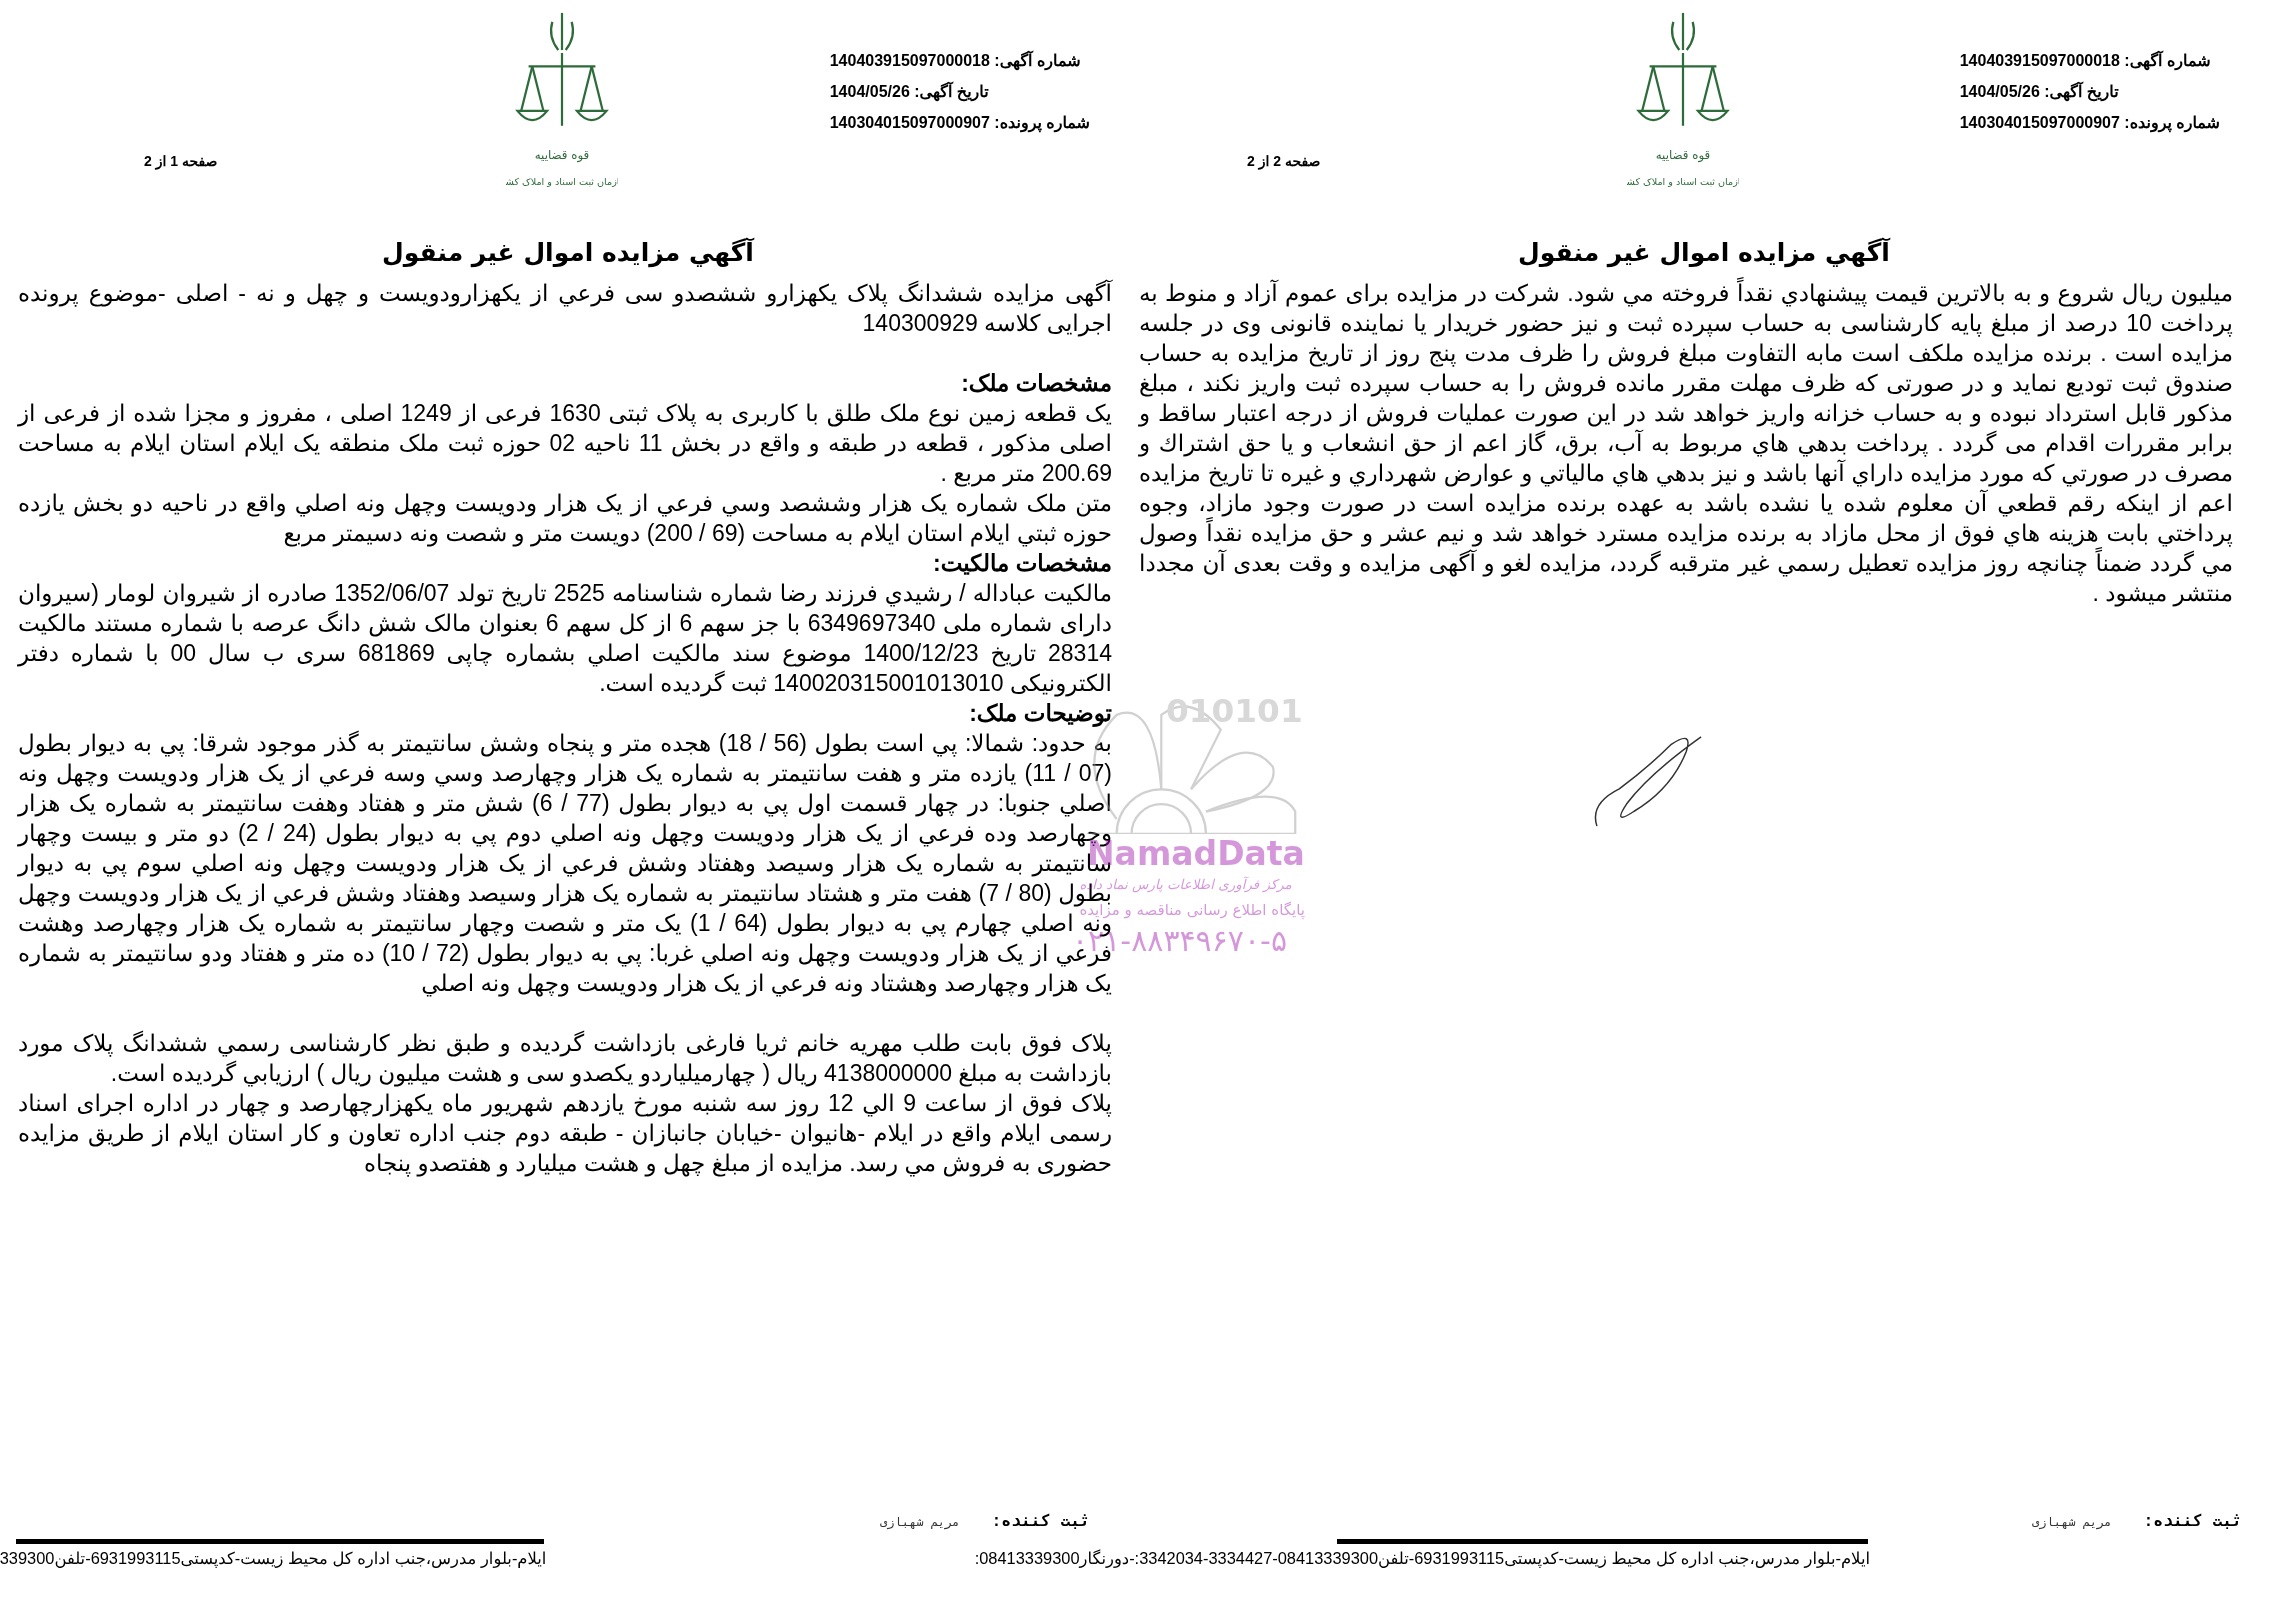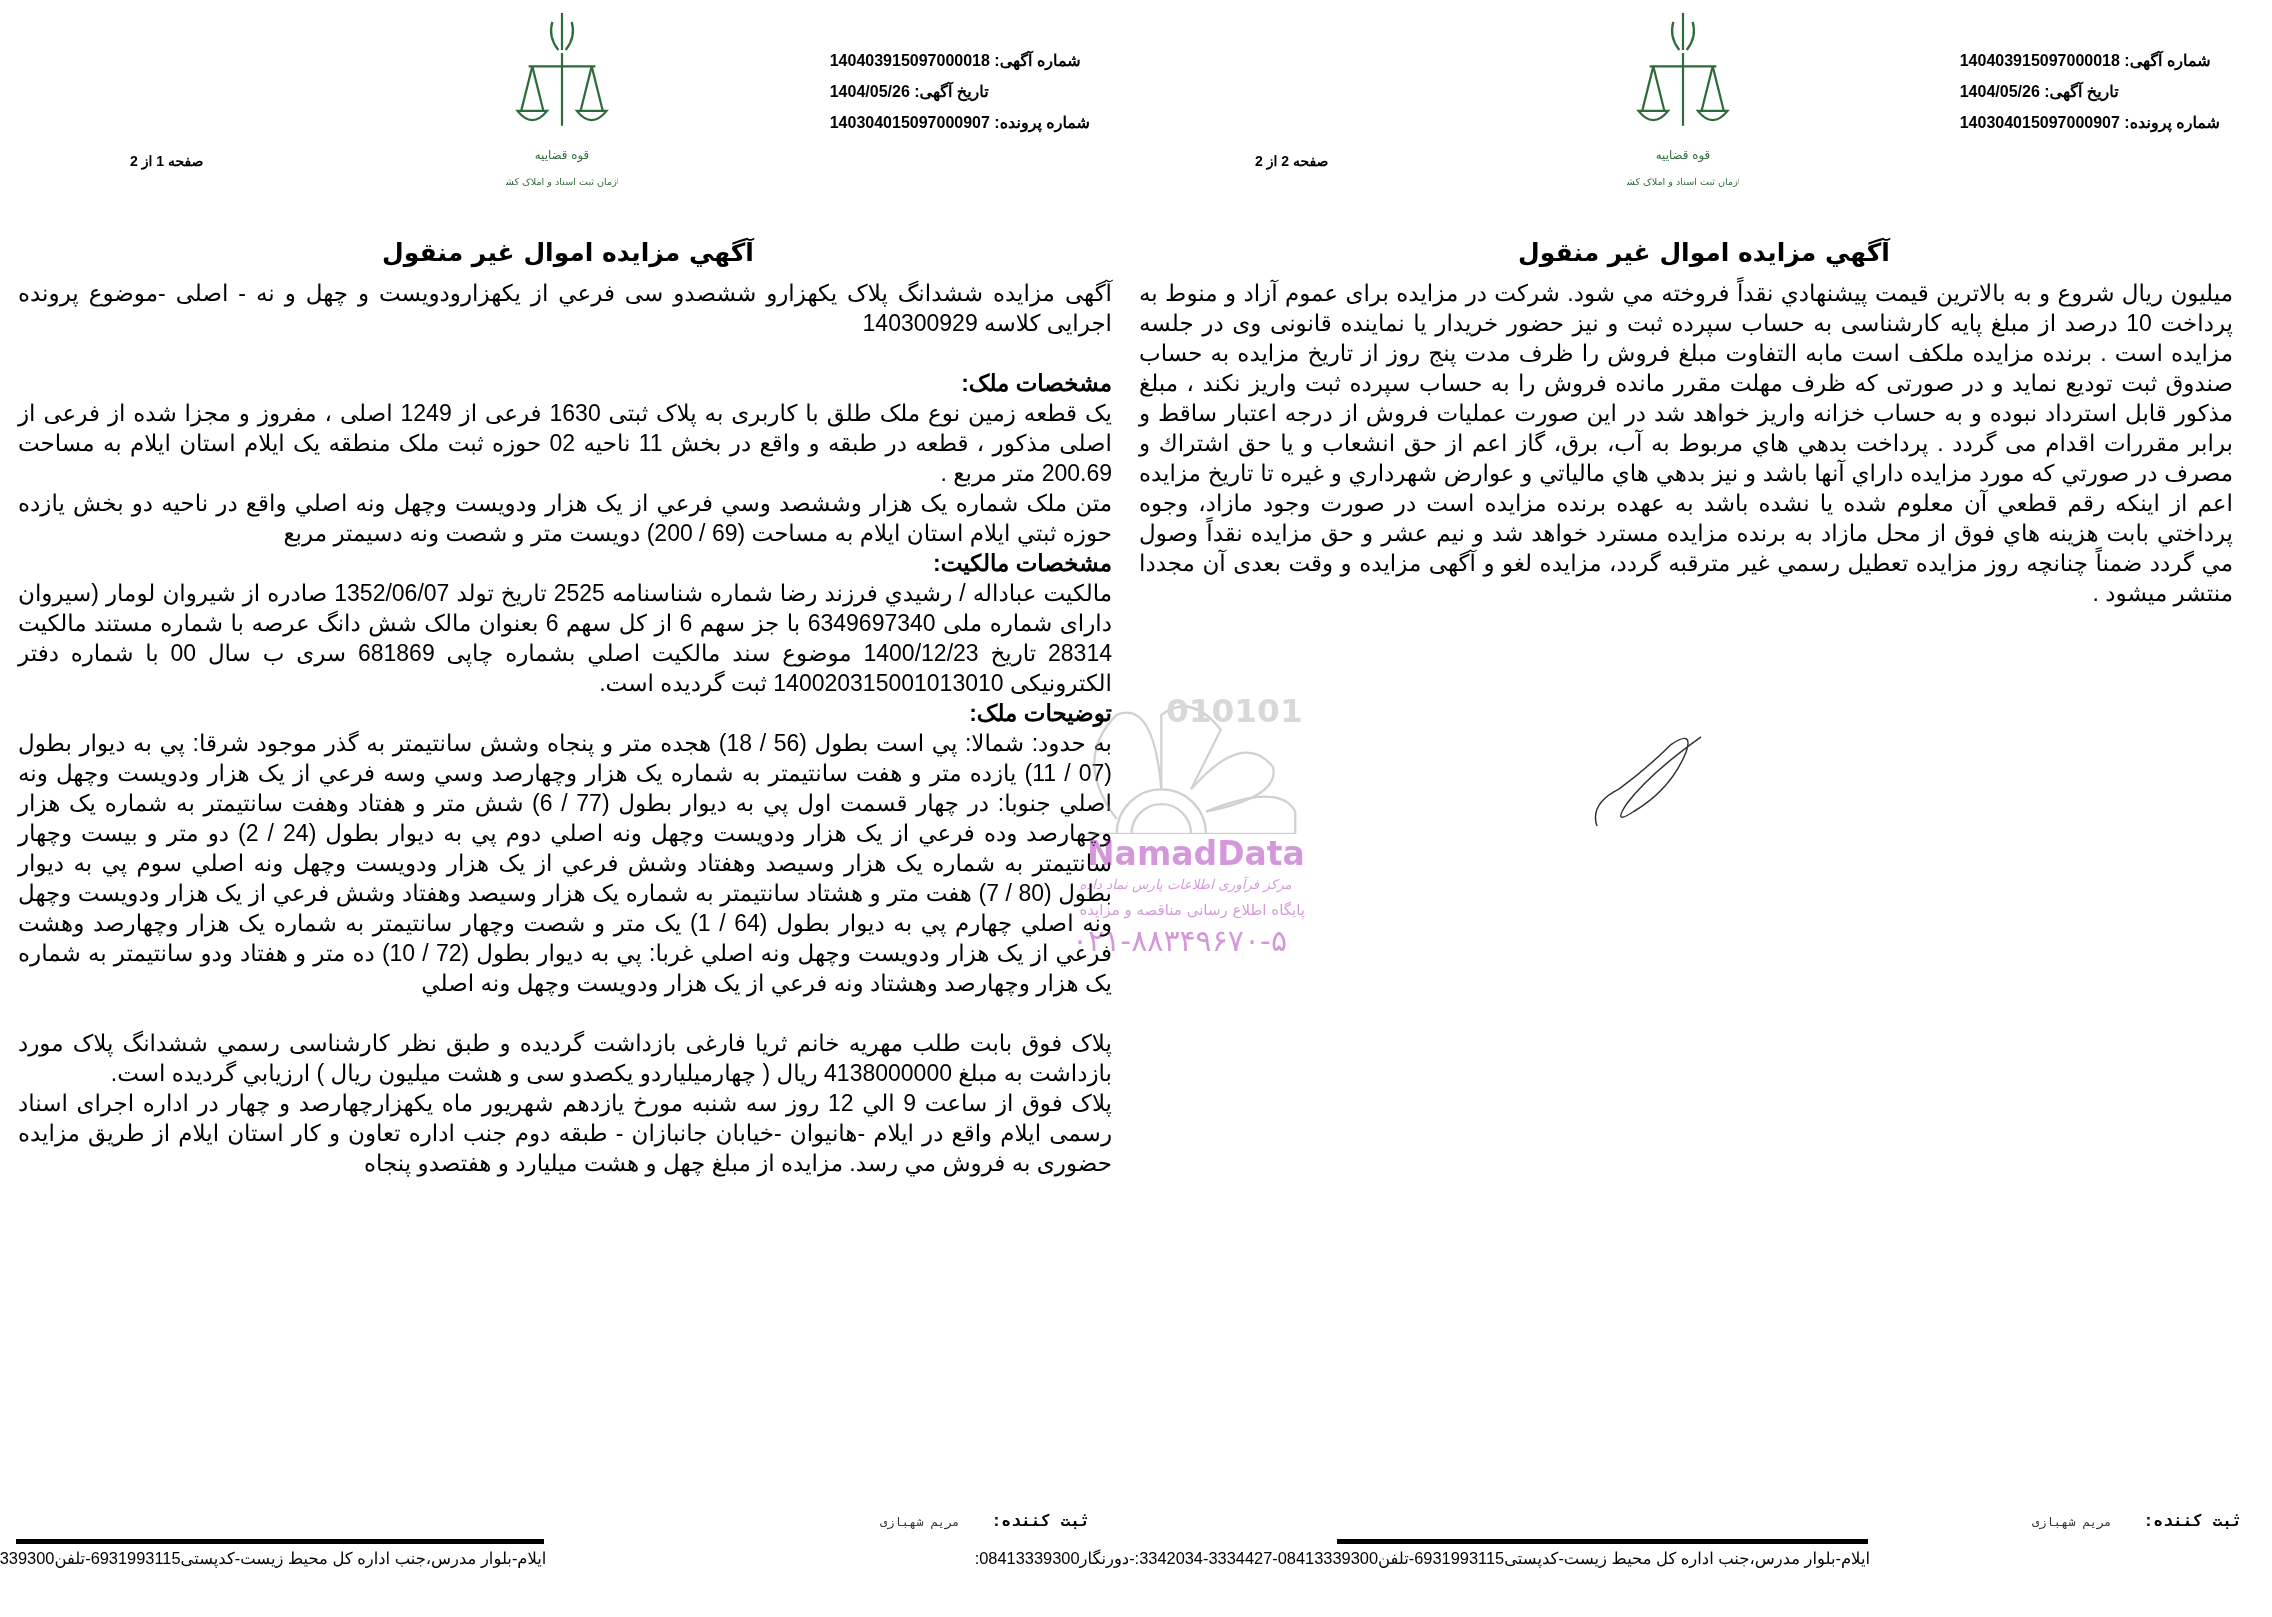--- a/index.html
+++ b/index.html
@@ -11,22 +11,22 @@
   .emblem { position:absolute; top:7.4px; width:112px; height:193px; }
   #page1 .emblem { left:506px; }
   #page2 .emblem { left:491px; }
   .meta { position:absolute; top:45px; direction:rtl; text-align:left;
           font-family:"Liberation Sans", sans-serif; font-size:16px; line-height:31px; font-weight:600; }
   #page1 .meta { right:46px; }
   #page2 .meta { right:52px; }
   .meta .lbl { font-weight:700; }
   .pageno { position:absolute; top:153px; direction:rtl; font-size:14px; font-weight:700;
             font-family:"Liberation Sans", sans-serif; }
-  #page1 .pageno { left:130px; }
-  #page2 .pageno { left:119px; }
+  #page1 .pageno { left:144px; }
+  #page2 .pageno { left:111px; }
   .title { position:absolute; top:238px; width:100%; text-align:center; direction:rtl;
            font-size:25px; font-weight:700; font-family:"DejaVu Sans", sans-serif; }
   .body { position:absolute; top:278px; direction:rtl; text-align:justify;
           font-family:"Liberation Sans", sans-serif; font-size:23px; line-height:30px; }
   #page1 .body { right:24px; width:1094px; }
   #page2 .body { right:39px; width:1094px; }
   .body p { margin:0; }
   .body .gap { height:30px; }
   .body .head { font-weight:700; }
   .signer { position:absolute; top:1511px; direction:rtl; font-size:16.4px;

